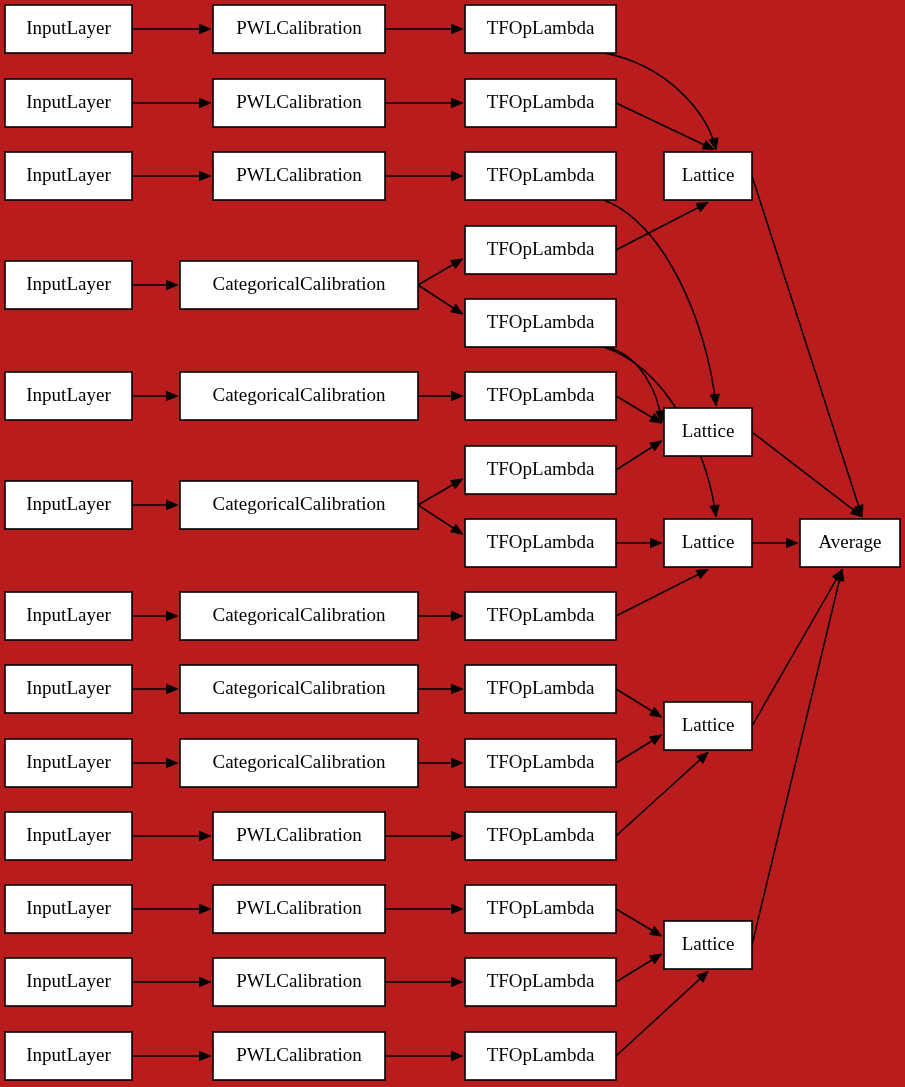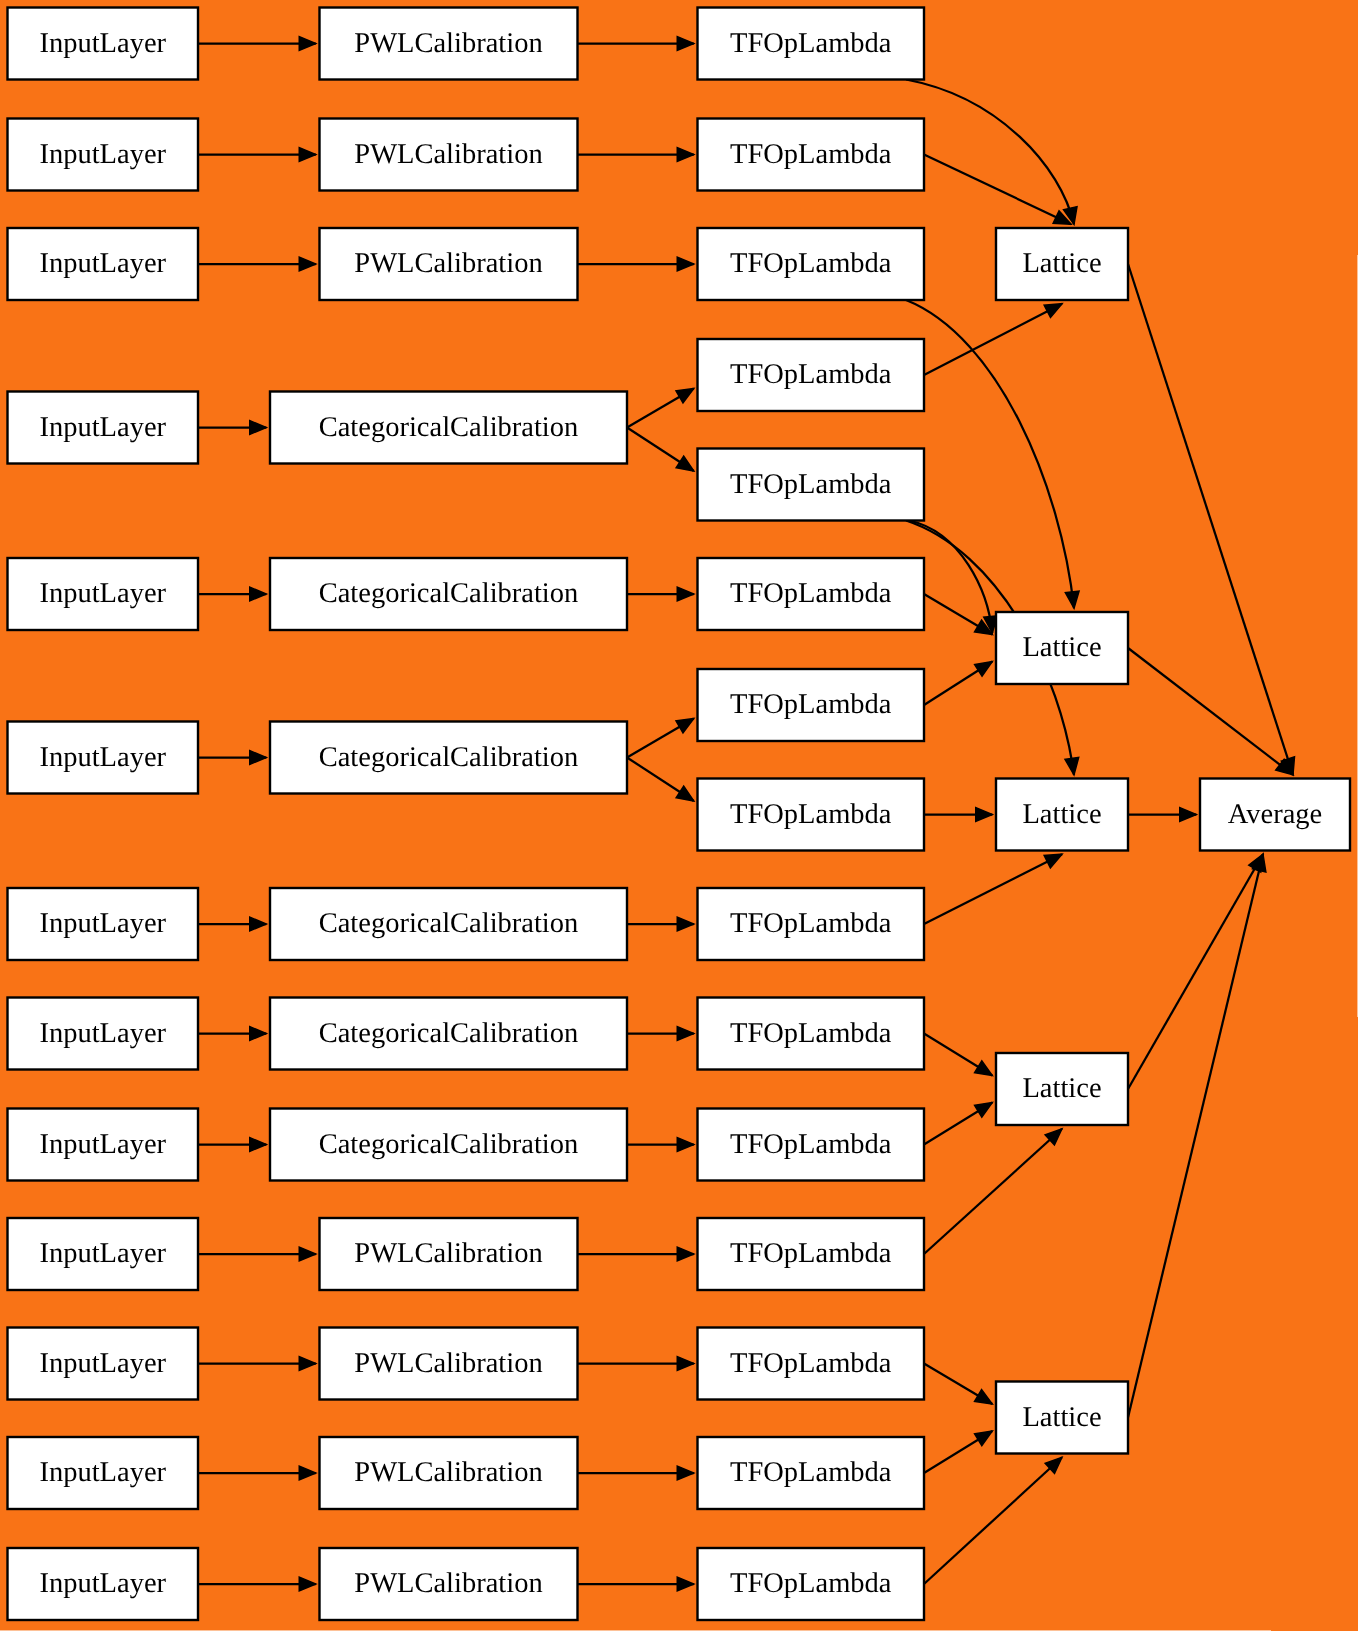--- a/index.html
+++ b/index.html
@@ -4,21 +4,21 @@
 <style>
   html, body {
     margin: 0;
     padding: 0;
     background: #ffffff;
   }
   #canvas {
     position: relative;
     width: 905px;
     height: 1087px;
-    background: #f97316;
+    background: #b91c1c;
     overflow: hidden;
   }
   svg#graph {
     position: absolute;
     left: 0;
     top: 0;
     width: 905px;
     height: 1087px;
     display: block;
   }

